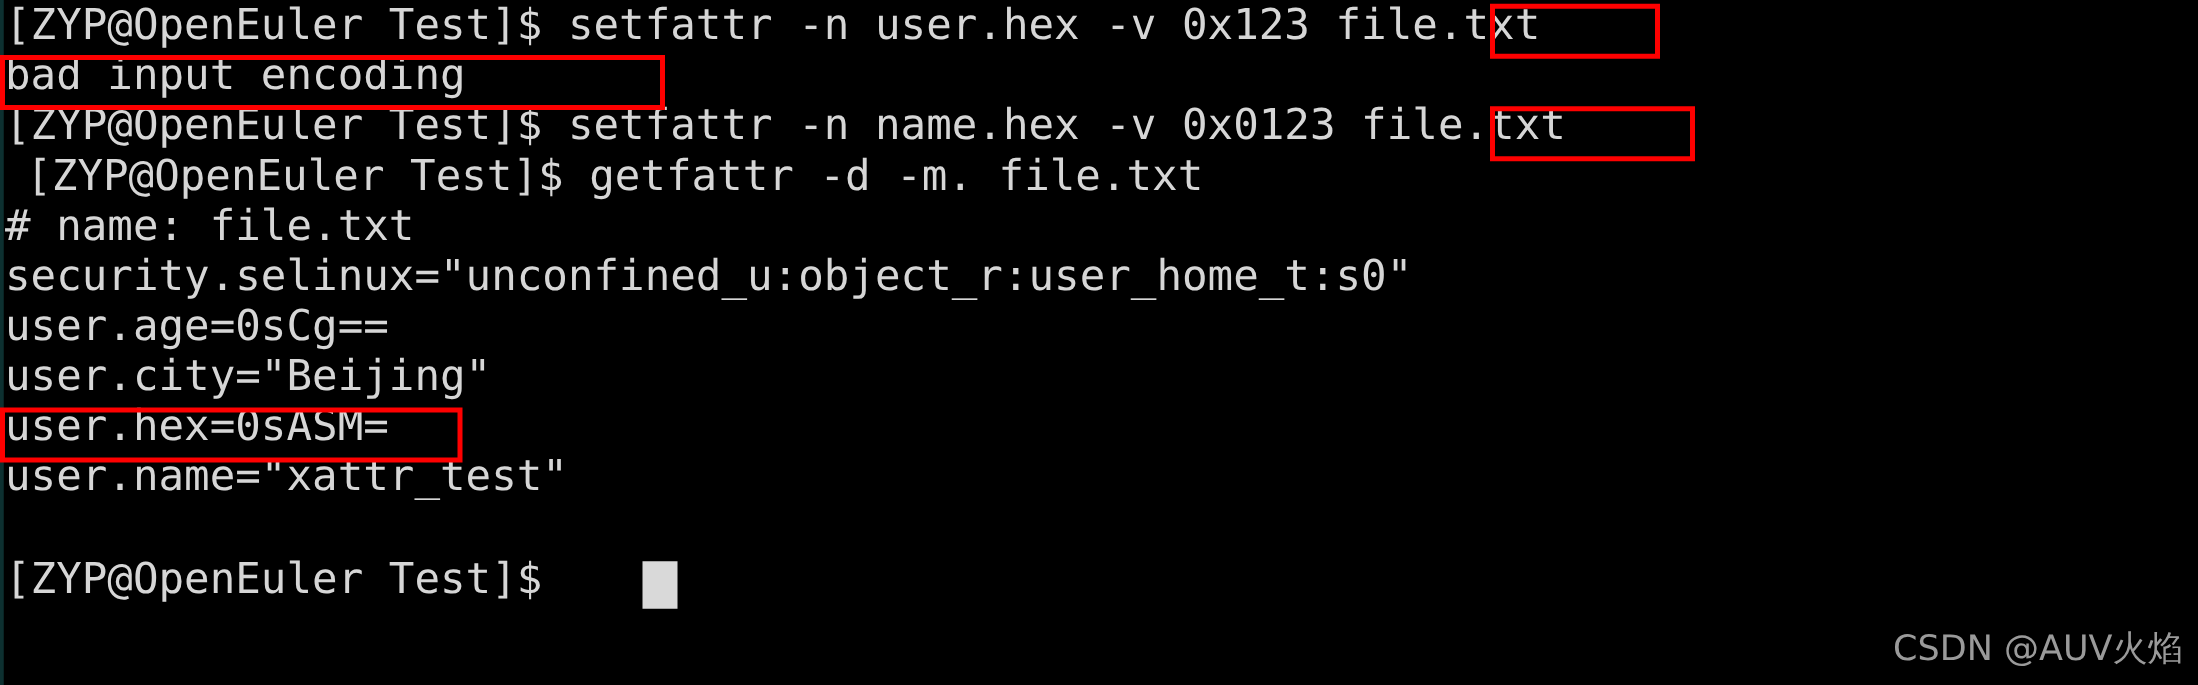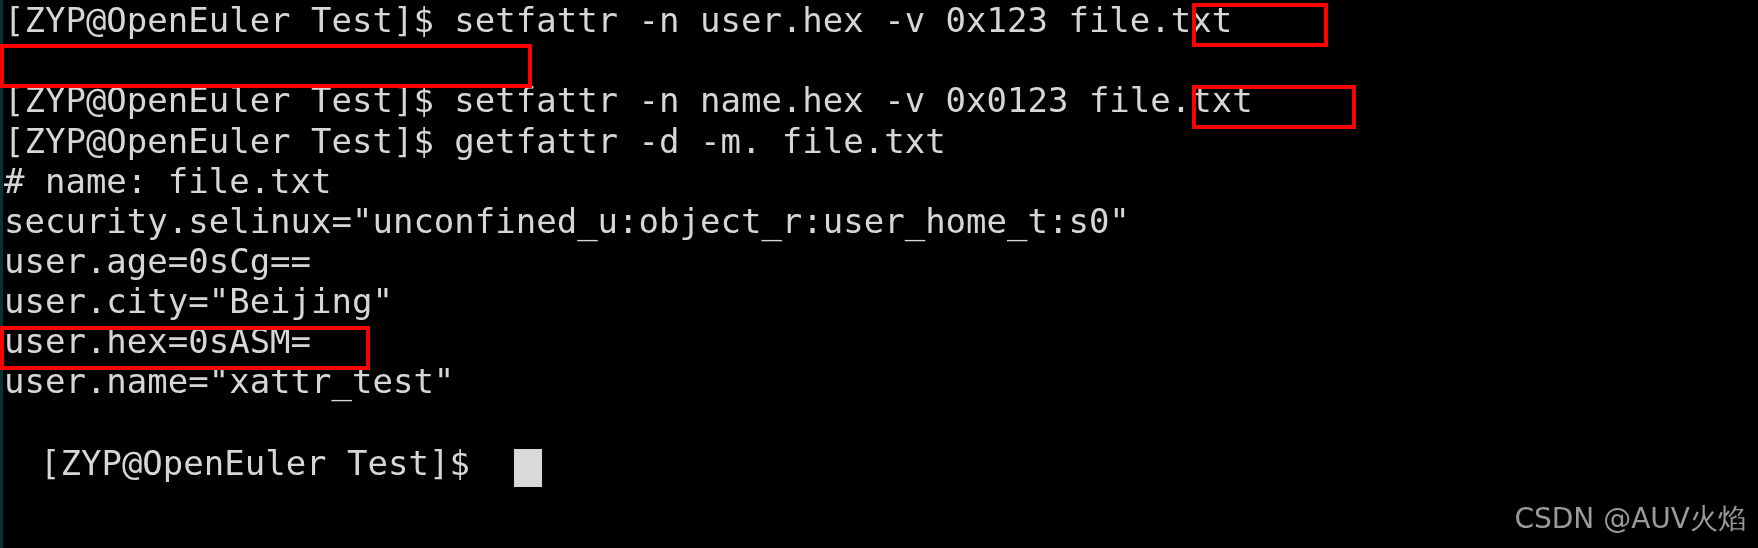--- a/index.html
+++ b/index.html
@@ -70,40 +70,41 @@
 <body>
 
 <div id="terminal">
 
   <div class="left-edge"></div>
 
   <div class="screen">
 
     <div class="line" style="top:0px;">[ZYP@OpenEuler Test]$ setfattr -n user.hex -v 0x123 file.txt</div>
 
+    <div class="line" style="top:40px;">bad input encoding</div>
 
     <div class="line" style="top:80px;">[ZYP@OpenEuler Test]$ setfattr -n name.hex -v 0x0123 file.txt</div>
 
-    <div class="line" style="top:121px;">[ZYP@OpenEuler Test]$ getfattr -d -m. file.txt</div>
+    <div class="line" style="top:121px;padding-left:17px;">[ZYP@OpenEuler Test]$ getfattr -d -m. file.txt</div>
 
     <div class="line" style="top:161px;"># name: file.txt</div>
 
     <div class="line" style="top:201px;">security.selinux="unconfined_u:object_r:user_home_t:s0"</div>
 
     <div class="line" style="top:241px;">user.age=0sCg==</div>
 
     <div class="line" style="top:281px;">user.city="Beijing"</div>
 
     <div class="line" style="top:321px;">user.hex=0sASM=</div>
 
     <div class="line" style="top:361px;">user.name="xattr_test"</div>
 
     <div class="line" style="top:401px;"></div>
 
-    <div class="line" style="top:443px;padding-left:36px;">[ZYP@OpenEuler Test]$ </div>
+    <div class="line" style="top:443px;">[ZYP@OpenEuler Test]$ </div>
 
     <div class="cursor" style="left:514px; top:449px; width:28px; height:38px;"></div>
 
   </div>
 
   <div class="hl" style="left:1192px; top:3px; width:136px; height:44px;"></div>
 
   <div class="hl" style="left:0px; top:44px; width:532px; height:44px;"></div>
 
   <div class="hl" style="left:1192px; top:85px; width:164px; height:44px;"></div>

